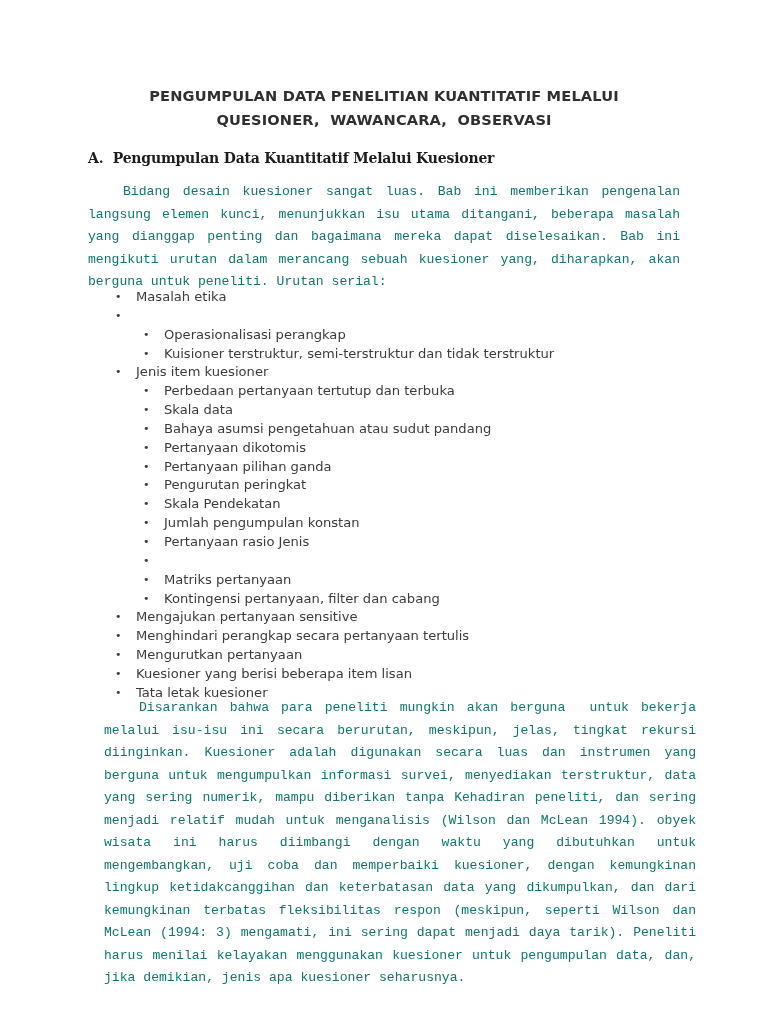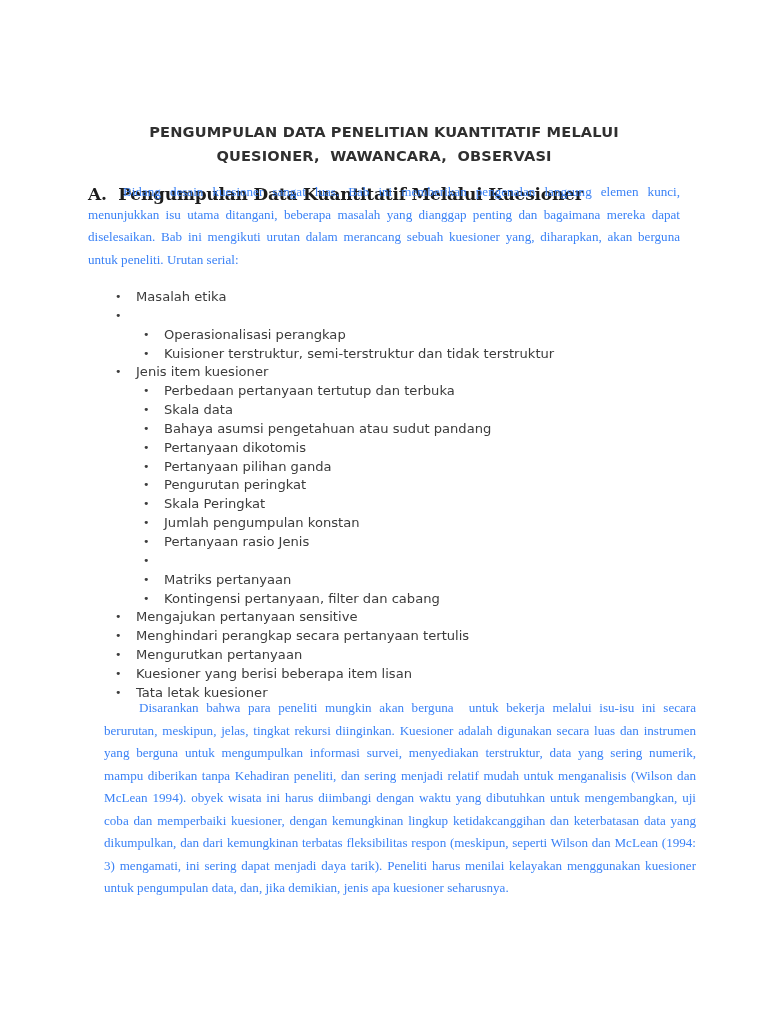--- a/index.html
+++ b/index.html
@@ -22,60 +22,60 @@
     width: 768px;
     height: 1024px;
     background: #ffffff;
     box-sizing: border-box;
     padding: 0;
   }
 
   
   .doc-title {
     margin: 0;
-    padding-top: 120px;
+    padding-top: 84px;
     text-align: center;
     font-family: "DejaVu Sans", sans-serif;
     font-size: 14.6px;
     font-weight: 700;
     line-height: 23.5px;
     letter-spacing: 0.15px;
     color: #303030;
   }
   .doc-title .title-line {
     display: block;
     white-space: pre;
   }
 
   
   .section-heading {
     margin: 0;
     padding-top: 19px;
     padding-left: 88px;
     font-family: "DejaVu Serif", serif;
-    font-size: 17px;
+    font-size: 14px;
     font-weight: 700;
     line-height: 17px;
     color: #1d1d1d;
     letter-spacing: -0.2px;
     white-space: pre;
   }
 
   
   .body-text {
     position: absolute;
     left: 88px;
     width: 592px;
     margin: 0;
-    font-family: Liberation Serif, serif;
+    font-family: Liberation Mono, monospace;
     font-size: 13.1px;
     line-height: 22.5px;
     text-align: justify;
     text-justify: inter-word;
-    color: #3b82f6;
+    color: #0f766e;
     white-space: pre-wrap;
   }
   .body-text.intro   { top: 181px; }
   .body-text.closing { top: 697px; margin-left: 16px; }
 
   .indent-first { display: inline-block; width: 35px; }
 
   
   .bullet-block {
     position: absolute;
@@ -130,21 +130,21 @@
       <div class="bullet-row lvl1"><span class="dot">•</span></div>
       <div class="bullet-row lvl2"><span class="dot">•</span><span class="txt">Operasionalisasi perangkap</span></div>
       <div class="bullet-row lvl2"><span class="dot">•</span><span class="txt">Kuisioner terstruktur, semi-terstruktur dan tidak terstruktur</span></div>
       <div class="bullet-row lvl1"><span class="dot">•</span><span class="txt">Jenis item kuesioner</span></div>
       <div class="bullet-row lvl2"><span class="dot">•</span><span class="txt">Perbedaan pertanyaan tertutup dan terbuka</span></div>
       <div class="bullet-row lvl2"><span class="dot">•</span><span class="txt">Skala data</span></div>
       <div class="bullet-row lvl2"><span class="dot">•</span><span class="txt">Bahaya asumsi pengetahuan atau sudut pandang</span></div>
       <div class="bullet-row lvl2"><span class="dot">•</span><span class="txt">Pertanyaan dikotomis</span></div>
       <div class="bullet-row lvl2"><span class="dot">•</span><span class="txt">Pertanyaan pilihan ganda</span></div>
       <div class="bullet-row lvl2"><span class="dot">•</span><span class="txt">Pengurutan peringkat</span></div>
-      <div class="bullet-row lvl2"><span class="dot">•</span><span class="txt">Skala Peringkat</span></div>
+      <div class="bullet-row lvl2"><span class="dot">•</span><span class="txt">Skala Pendekatan</span></div>
       <div class="bullet-row lvl2"><span class="dot">•</span><span class="txt">Jumlah pengumpulan konstan</span></div>
       <div class="bullet-row lvl2"><span class="dot">•</span><span class="txt">Pertanyaan rasio Jenis</span></div>
       <div class="bullet-row lvl2"><span class="dot">•</span></div>
       <div class="bullet-row lvl2"><span class="dot">•</span><span class="txt">Matriks pertanyaan</span></div>
       <div class="bullet-row lvl2"><span class="dot">•</span><span class="txt">Kontingensi pertanyaan, filter dan cabang</span></div>
       <div class="bullet-row lvl1"><span class="dot">•</span><span class="txt">Mengajukan pertanyaan sensitive</span></div>
       <div class="bullet-row lvl1"><span class="dot">•</span><span class="txt">Menghindari perangkap secara pertanyaan tertulis</span></div>
       <div class="bullet-row lvl1"><span class="dot">•</span><span class="txt">Mengurutkan pertanyaan</span></div>
       <div class="bullet-row lvl1"><span class="dot">•</span><span class="txt">Kuesioner yang berisi beberapa item lisan</span></div>
       <div class="bullet-row lvl1"><span class="dot">•</span><span class="txt">Tata letak kuesioner</span></div>

